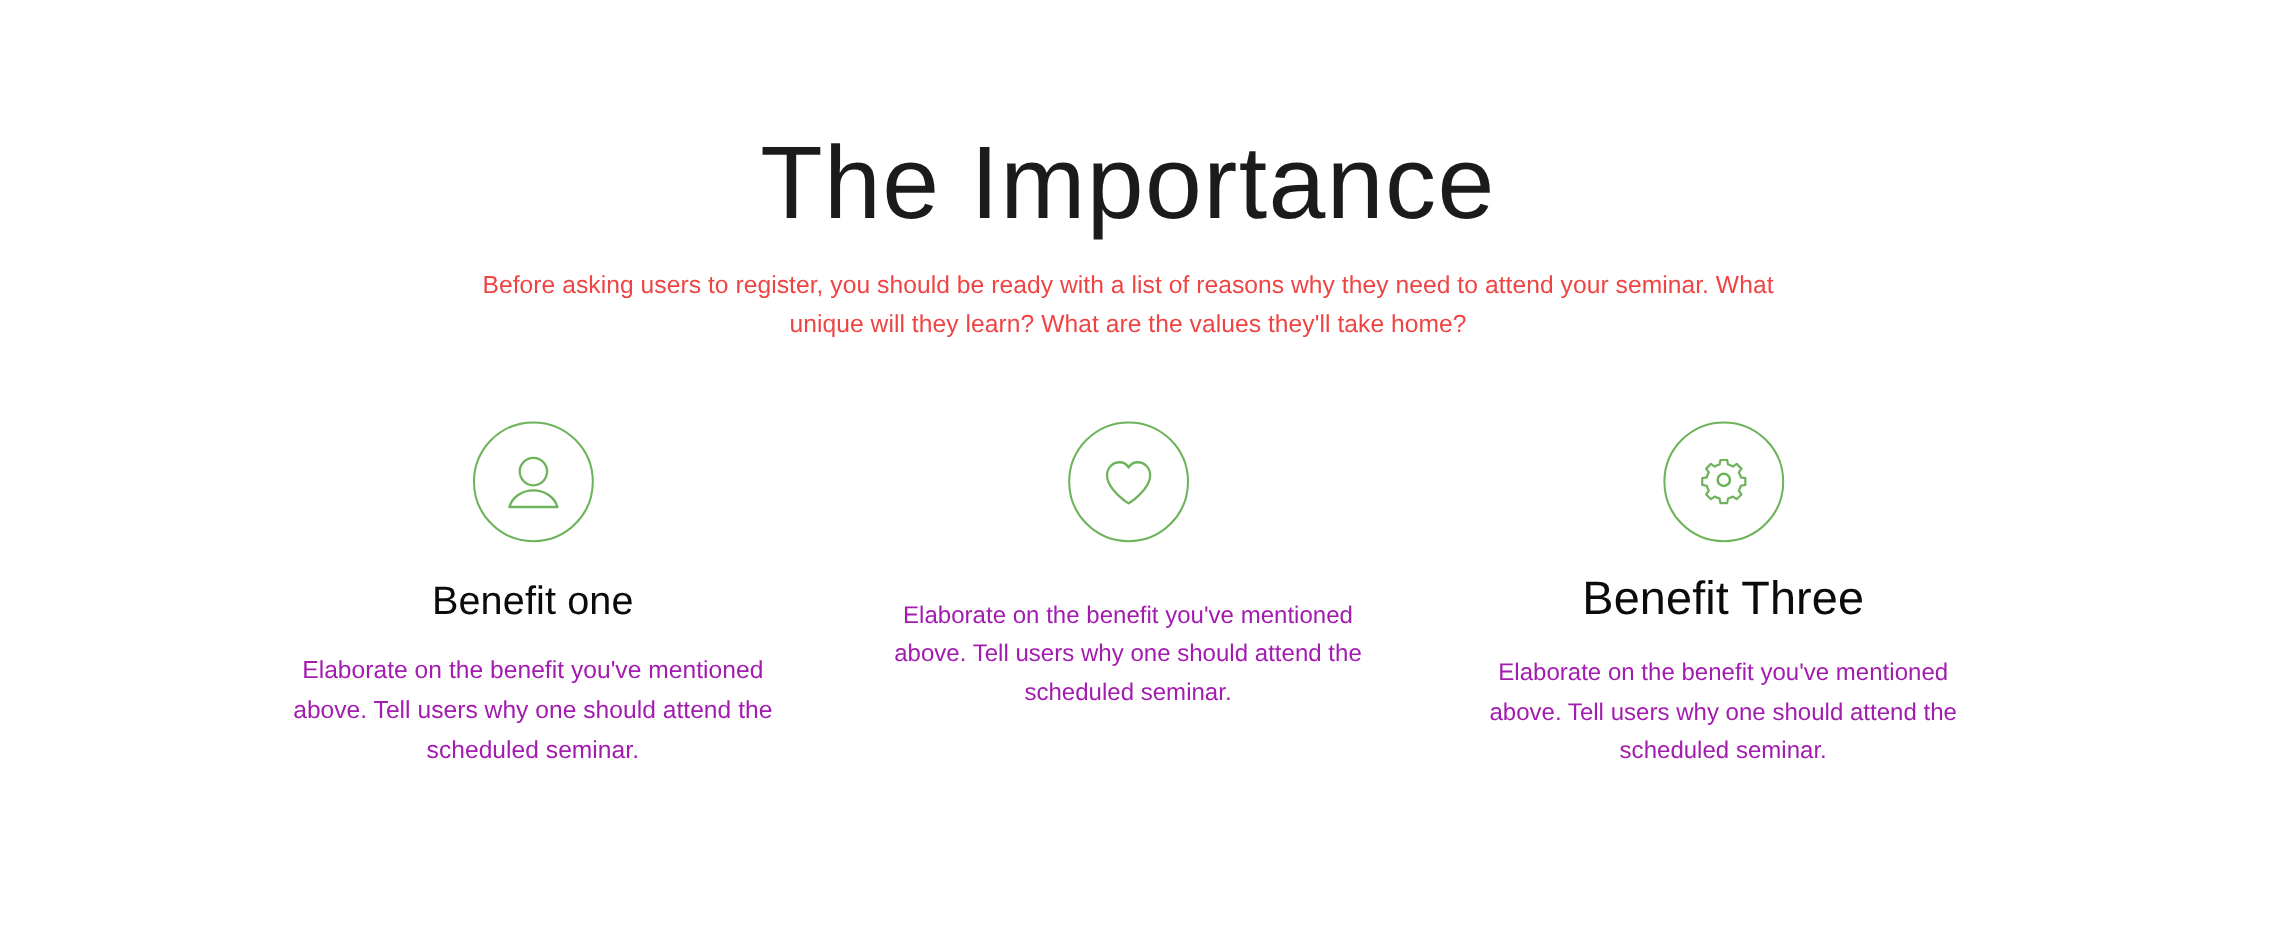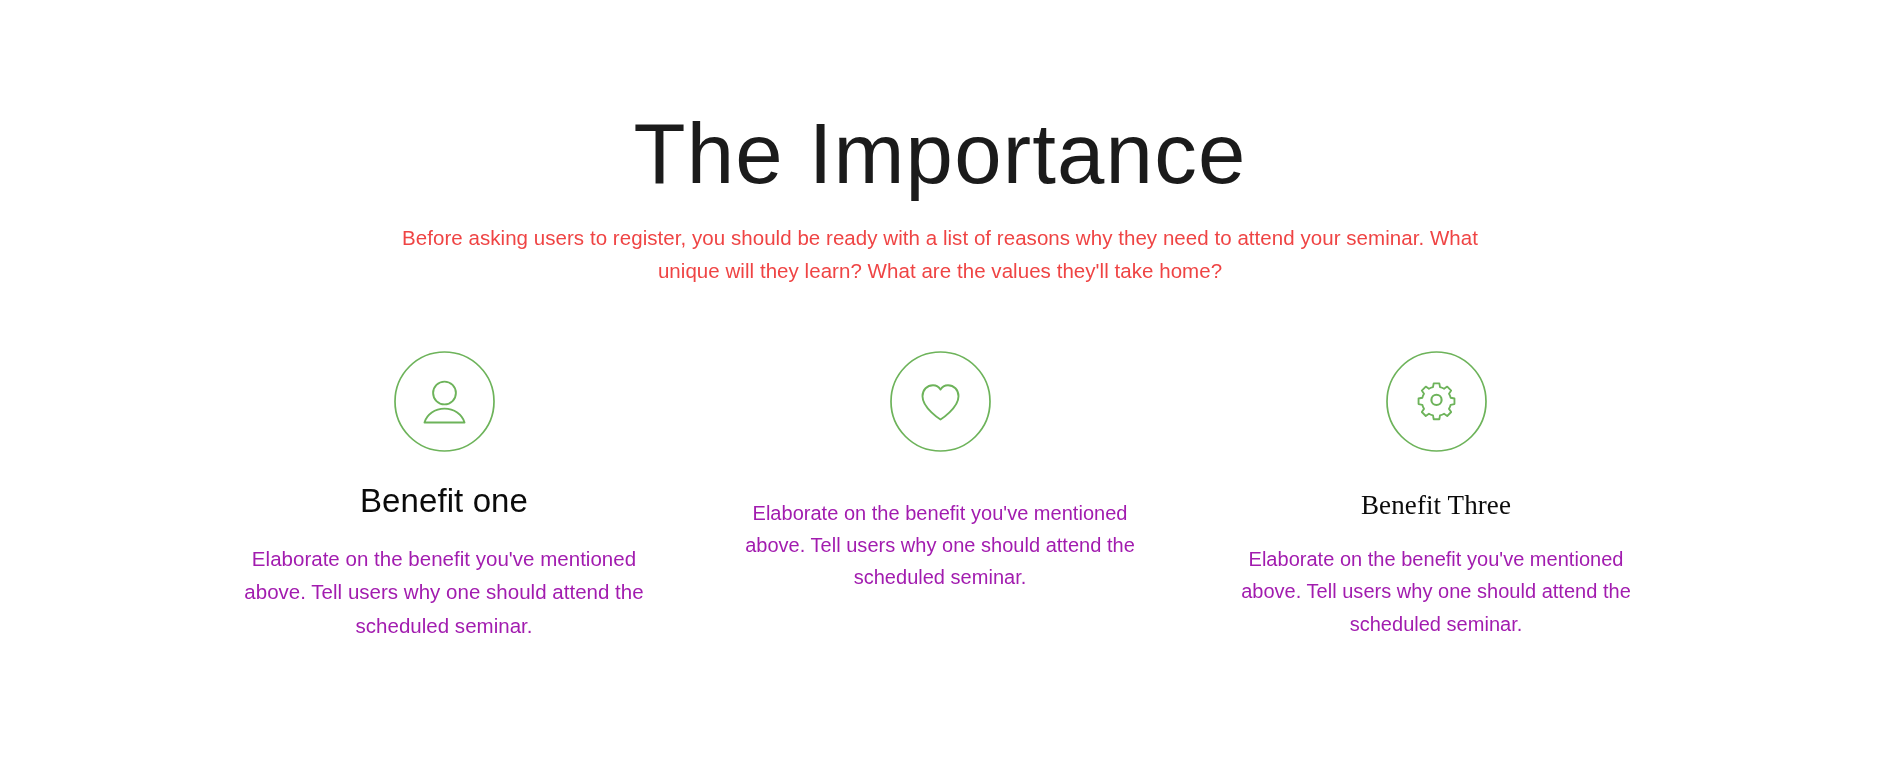--- a/index.html
+++ b/index.html
@@ -92,21 +92,21 @@
     font-size:31px;
     font-weight:400;
     line-height:1.2;
     color:#0b0b0b;
     letter-spacing:0.1px;
     margin-bottom:0;
   }
 
   .benefit-col.col-1 .benefit-title { font-size:33px; margin-top:6px; }
   .benefit-col.col-2 .benefit-title { font-size:31px; margin-top:2px; }
-  .benefit-col.col-3 .benefit-title { font-size:27px; margin-top:14px;font-family:Liberation Serif, serif; }
+  .benefit-col.col-3 .benefit-title { font-size:39px; margin-top:2px; }
 
   .benefit-text {
     margin-top:22px;
     font-size:20px;
     font-weight:400;
     line-height:1.62;
     color:#a21caf;
     max-width:416px;
     letter-spacing:0.02px;
   }

